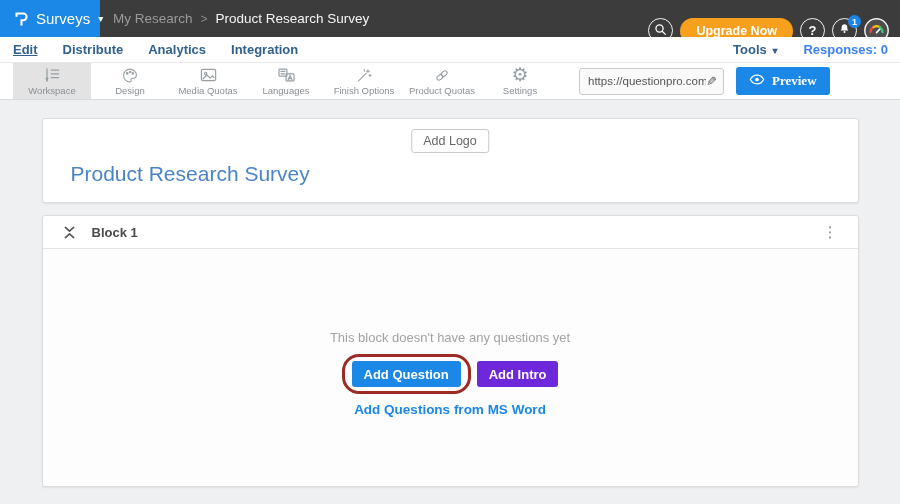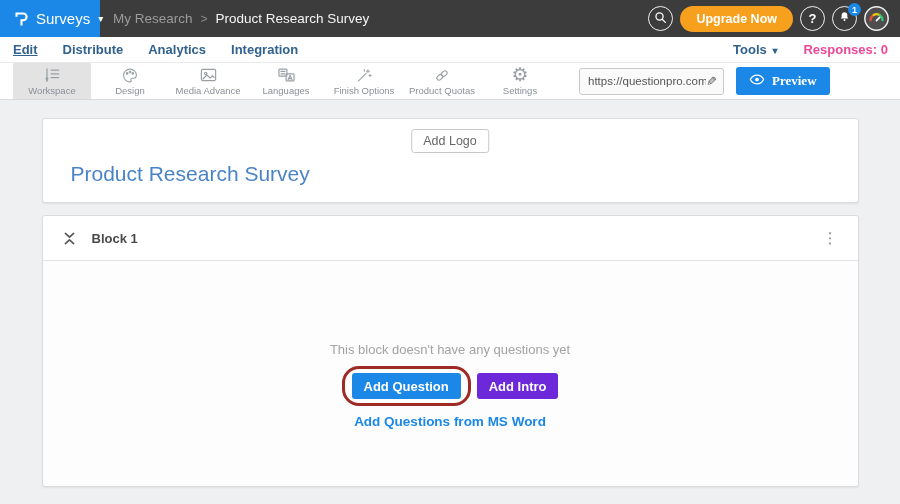--- a/index.html
+++ b/index.html
@@ -9,35 +9,35 @@
   
   .topbar { height:37px; background:#3c3c3c; display:flex; align-items:center; position:relative; }
   .logo-area { width:100px; height:37px; background:#1b87e6; display:flex; align-items:center; gap:6px; padding-left:13px; cursor:pointer; }
   .logo-mark { display:flex; align-items:center; }
   .app-label { color:#fff; font-size:15px; font-weight:500; }
   .caret { color:#fff; font-size:10px; margin-left:2px; }
   .breadcrumb { display:flex; align-items:center; gap:8px; margin-left:13px; font-size:13.5px; }
   .bc-parent { color:#9b9b9b; cursor:pointer; }
   .bc-sep { color:#8a8a8a; font-size:12px; }
   .bc-current { color:#f5f5f5; }
-  .topbar-right { position:absolute; right:11px; top:0; height:37px; display:flex; align-items:center; gap:7px; }
+  .topbar-right { position:absolute; right:11px; top:12px; height:37px; display:flex; align-items:center; gap:7px; }
   .circle-btn { width:25px; height:25px; border:1.4px solid #f2f2f2; border-radius:50%; display:flex; align-items:center; justify-content:center; cursor:pointer; position:relative; }
   .help-glyph { color:#fff; font-size:13px; font-weight:700; }
   .upgrade-btn { background:#f7a01e; color:#fff; font-size:12.5px; font-weight:700; border:none; border-radius:13px; height:26px; padding:0 16px; cursor:pointer; }
   .badge { position:absolute; top:-4px; right:-5px; min-width:13px; height:13px; background:#1b87e6; border-radius:7px; color:#fff; font-size:9px; font-weight:700; display:flex; align-items:center; justify-content:center; padding:0 2px; }
   .avatar-btn { width:25px; height:25px; border-radius:50%; cursor:pointer; display:flex; align-items:center; justify-content:center; }
 
   
   .navrow { height:25px; background:#fff; display:flex; align-items:center; padding:0 12px; position:relative; }
   .nav-item { color:#31618e; font-size:13px; font-weight:700; margin-right:23px; cursor:pointer; padding:2px 1px; }
   .nav-item.active { text-decoration:underline;text-align:right; }
   .navrow-right { position:absolute; right:12px; display:flex; align-items:center; gap:26px; }
   .tools-link { color:#31618e; font-size:13px; font-weight:700; cursor:pointer; }
   .tools-link .caret { color:#31618e; }
-  .responses { color:#ec4899; font-size:13px; font-weight:700; }
+  .responses { color:#3b82f6; font-size:13px; font-weight:700; }
 
   
   .toolbar { height:38px; background:#fff; border-top:1px solid #e9e9e9; border-bottom:1px solid #d9d9d9; display:flex; align-items:stretch; padding-left:13px; }
   .tb-item { width:78px; display:flex; flex-direction:column; align-items:center; justify-content:center; gap:1px; cursor:pointer; }
   .tb-item.active { background:#e3e3e3; }
   .tb-icon { height:18px; display:flex; align-items:center; justify-content:center; color:#98a0a6; }
   .tb-icon svg { stroke:#98a0a6; fill:none; stroke-width:1.5; stroke-linecap:round; stroke-linejoin:round; }
   .tb-label { font-size:9.5px; color:#8a9097; white-space:nowrap; }
   .gear-glyph { font-size:19px; line-height:18px; }
   .url-wrap { display:flex; align-items:center; margin-left:20px; }
@@ -47,21 +47,21 @@
   .preview-btn { margin-left:12px; height:28px; padding:0 13px; background:#1b87e6; border:none; border-radius:3px; color:#fff; font-size:13px; font-weight:700; display:flex; align-items:center; gap:7px; cursor:pointer;font-family:Liberation Serif, serif; }
 
   
   .main { padding-top:18px; }
   .card { width:817px; margin:0 auto; background:#fff; border:1px solid #dcdcdc; border-radius:3px; box-shadow:0 1px 2px rgba(0,0,0,0.07); }
   .title-card { height:85px; position:relative; }
   .add-logo-btn { position:absolute; top:10px; left:50%; transform:translateX(-50%); background:#fff; border:1px solid #c9c9c9; border-radius:3px; padding:4px 11px; font-size:12.5px; color:#666; cursor:pointer; font-family:"Liberation Sans", sans-serif; }
   .survey-title { position:absolute; left:28px; bottom:16px; font-size:21px; color:#4a84c6; cursor:text; }
 
   .block-card { margin-top:12px; height:272px; background:#fdfdfd; }
-  .block-header { height:45px; background:#fff; border-bottom:1px solid #e3e3e3; border-radius:3px 3px 0 0; display:flex; align-items:center; padding:0 16px 0 21px; }
+  .block-header { height:33px; background:#fff; border-bottom:1px solid #e3e3e3; border-radius:3px 3px 0 0; display:flex; align-items:center; padding:0 16px 0 21px; }
   .collapse-icon { cursor:pointer; display:flex; }
   .block-title { font-size:13px; font-weight:700; color:#4a4a4a; margin-left:17px; }
   .kebab { margin-left:auto; color:#888; font-size:15px; letter-spacing:0; cursor:pointer; padding:0 4px; }
   .block-body { text-align:center; padding-top:81px; }
   .empty-text { font-size:13px; color:#a3a3a3; }
   .btn-row { margin-top:9px; display:flex; align-items:center; justify-content:center; }
   .annotation-oval { border:3px solid #9d2a24; border-radius:17px; padding:4px 7px; display:inline-flex; }
   .btn { border:none; border-radius:3px; height:26px; padding:0 12px; font-size:13px; font-weight:700; color:#fff; cursor:pointer; font-family:"Liberation Sans", sans-serif; }
   .btn-blue { background:#1b87e6; }
   .btn-gray { background:#6d28d9; margin-left:6px; }
@@ -155,21 +155,21 @@
     <span class="tb-label">Design</span>
   </div>
   <div class="tb-item">
     <span class="tb-icon">
       <svg width="19" height="16" viewBox="0 0 24 20">
           <rect x="3" y="3" width="18" height="14" rx="1.5"></rect>
           <circle cx="8.5" cy="8" r="1.5"></circle>
           <path d="M5 15l5-5 4 4 3-3 2 2"></path>
         </svg>
     </span>
-    <span class="tb-label">Media Advance</span>
+    <span class="tb-label">Media Quotas</span>
   </div>
   <div class="tb-item">
     <span class="tb-icon">
       <svg width="19" height="16" viewBox="0 0 24 20">
           <rect x="2.5" y="2.5" width="10" height="9" rx="1"></rect>
           <line x1="5" y1="5.5" x2="10" y2="5.5"></line>
           <line x1="5" y1="8.5" x2="10" y2="8.5"></line>
           <rect x="11.5" y="8.5" width="10" height="9" rx="1"></rect>
           <path d="M16.5 10.5l-2.5 5.5M16.5 10.5l2.5 5.5M14.8 14.5h3.4"></path>
         </svg>

